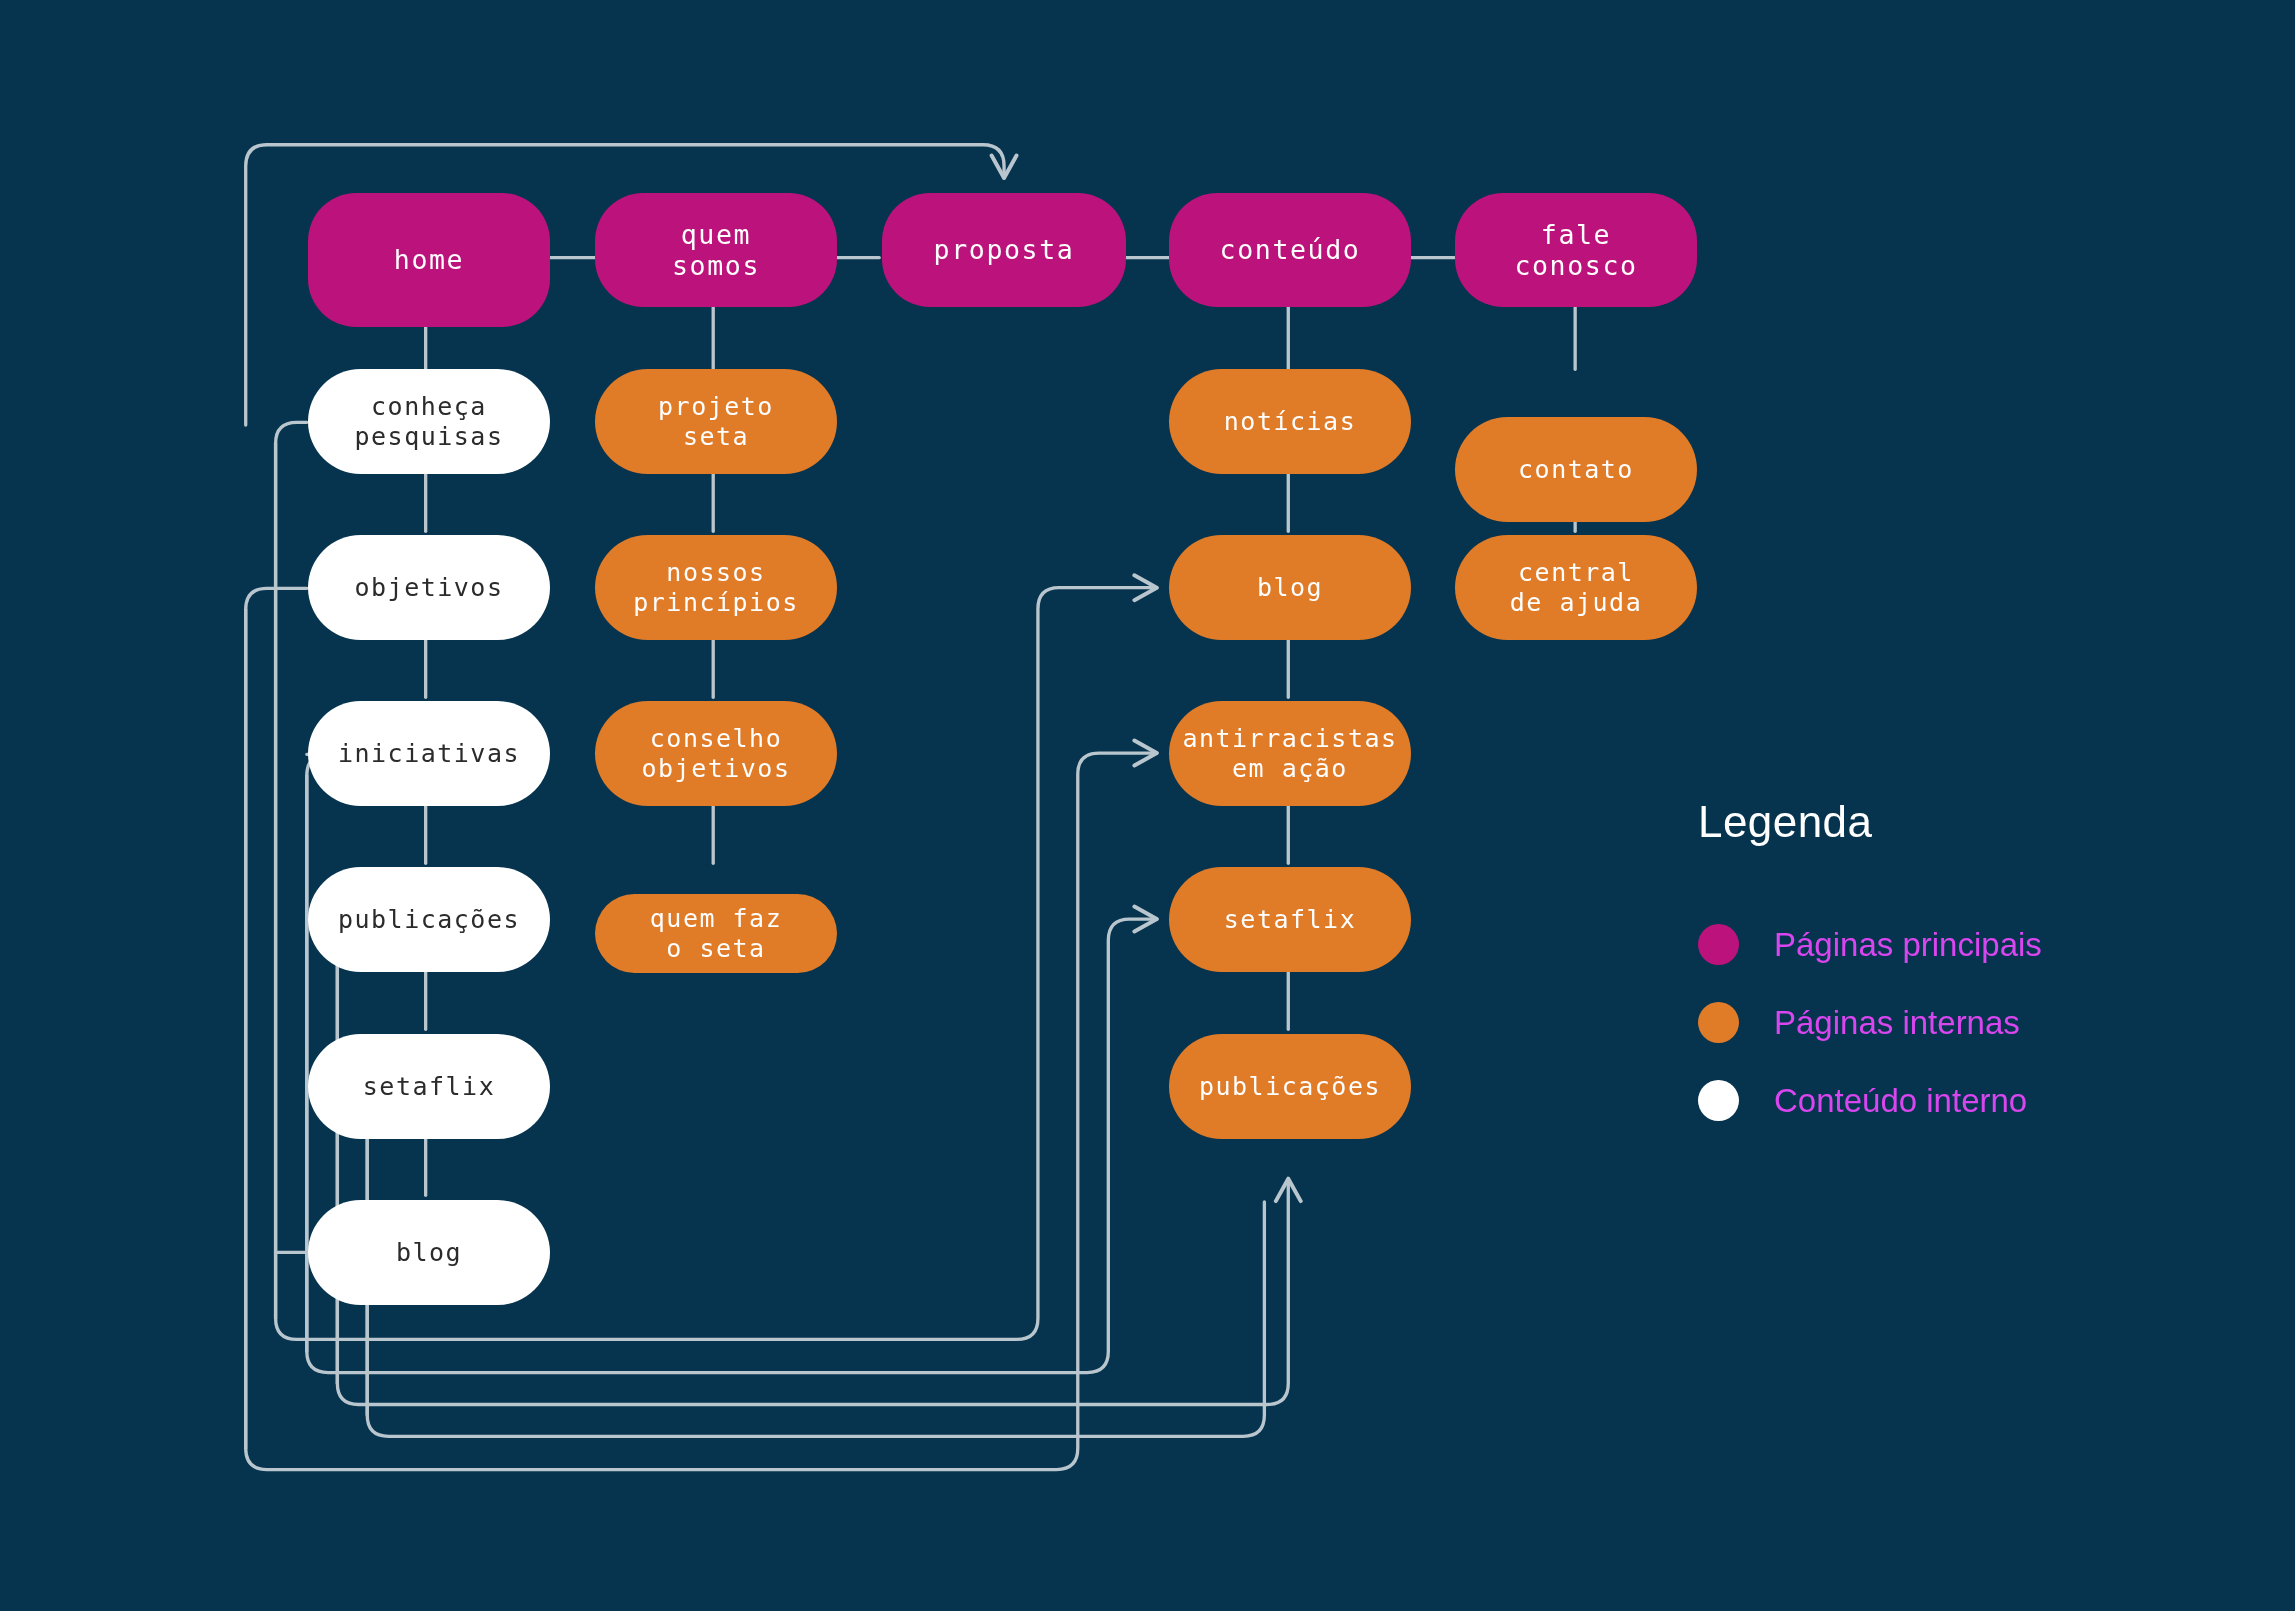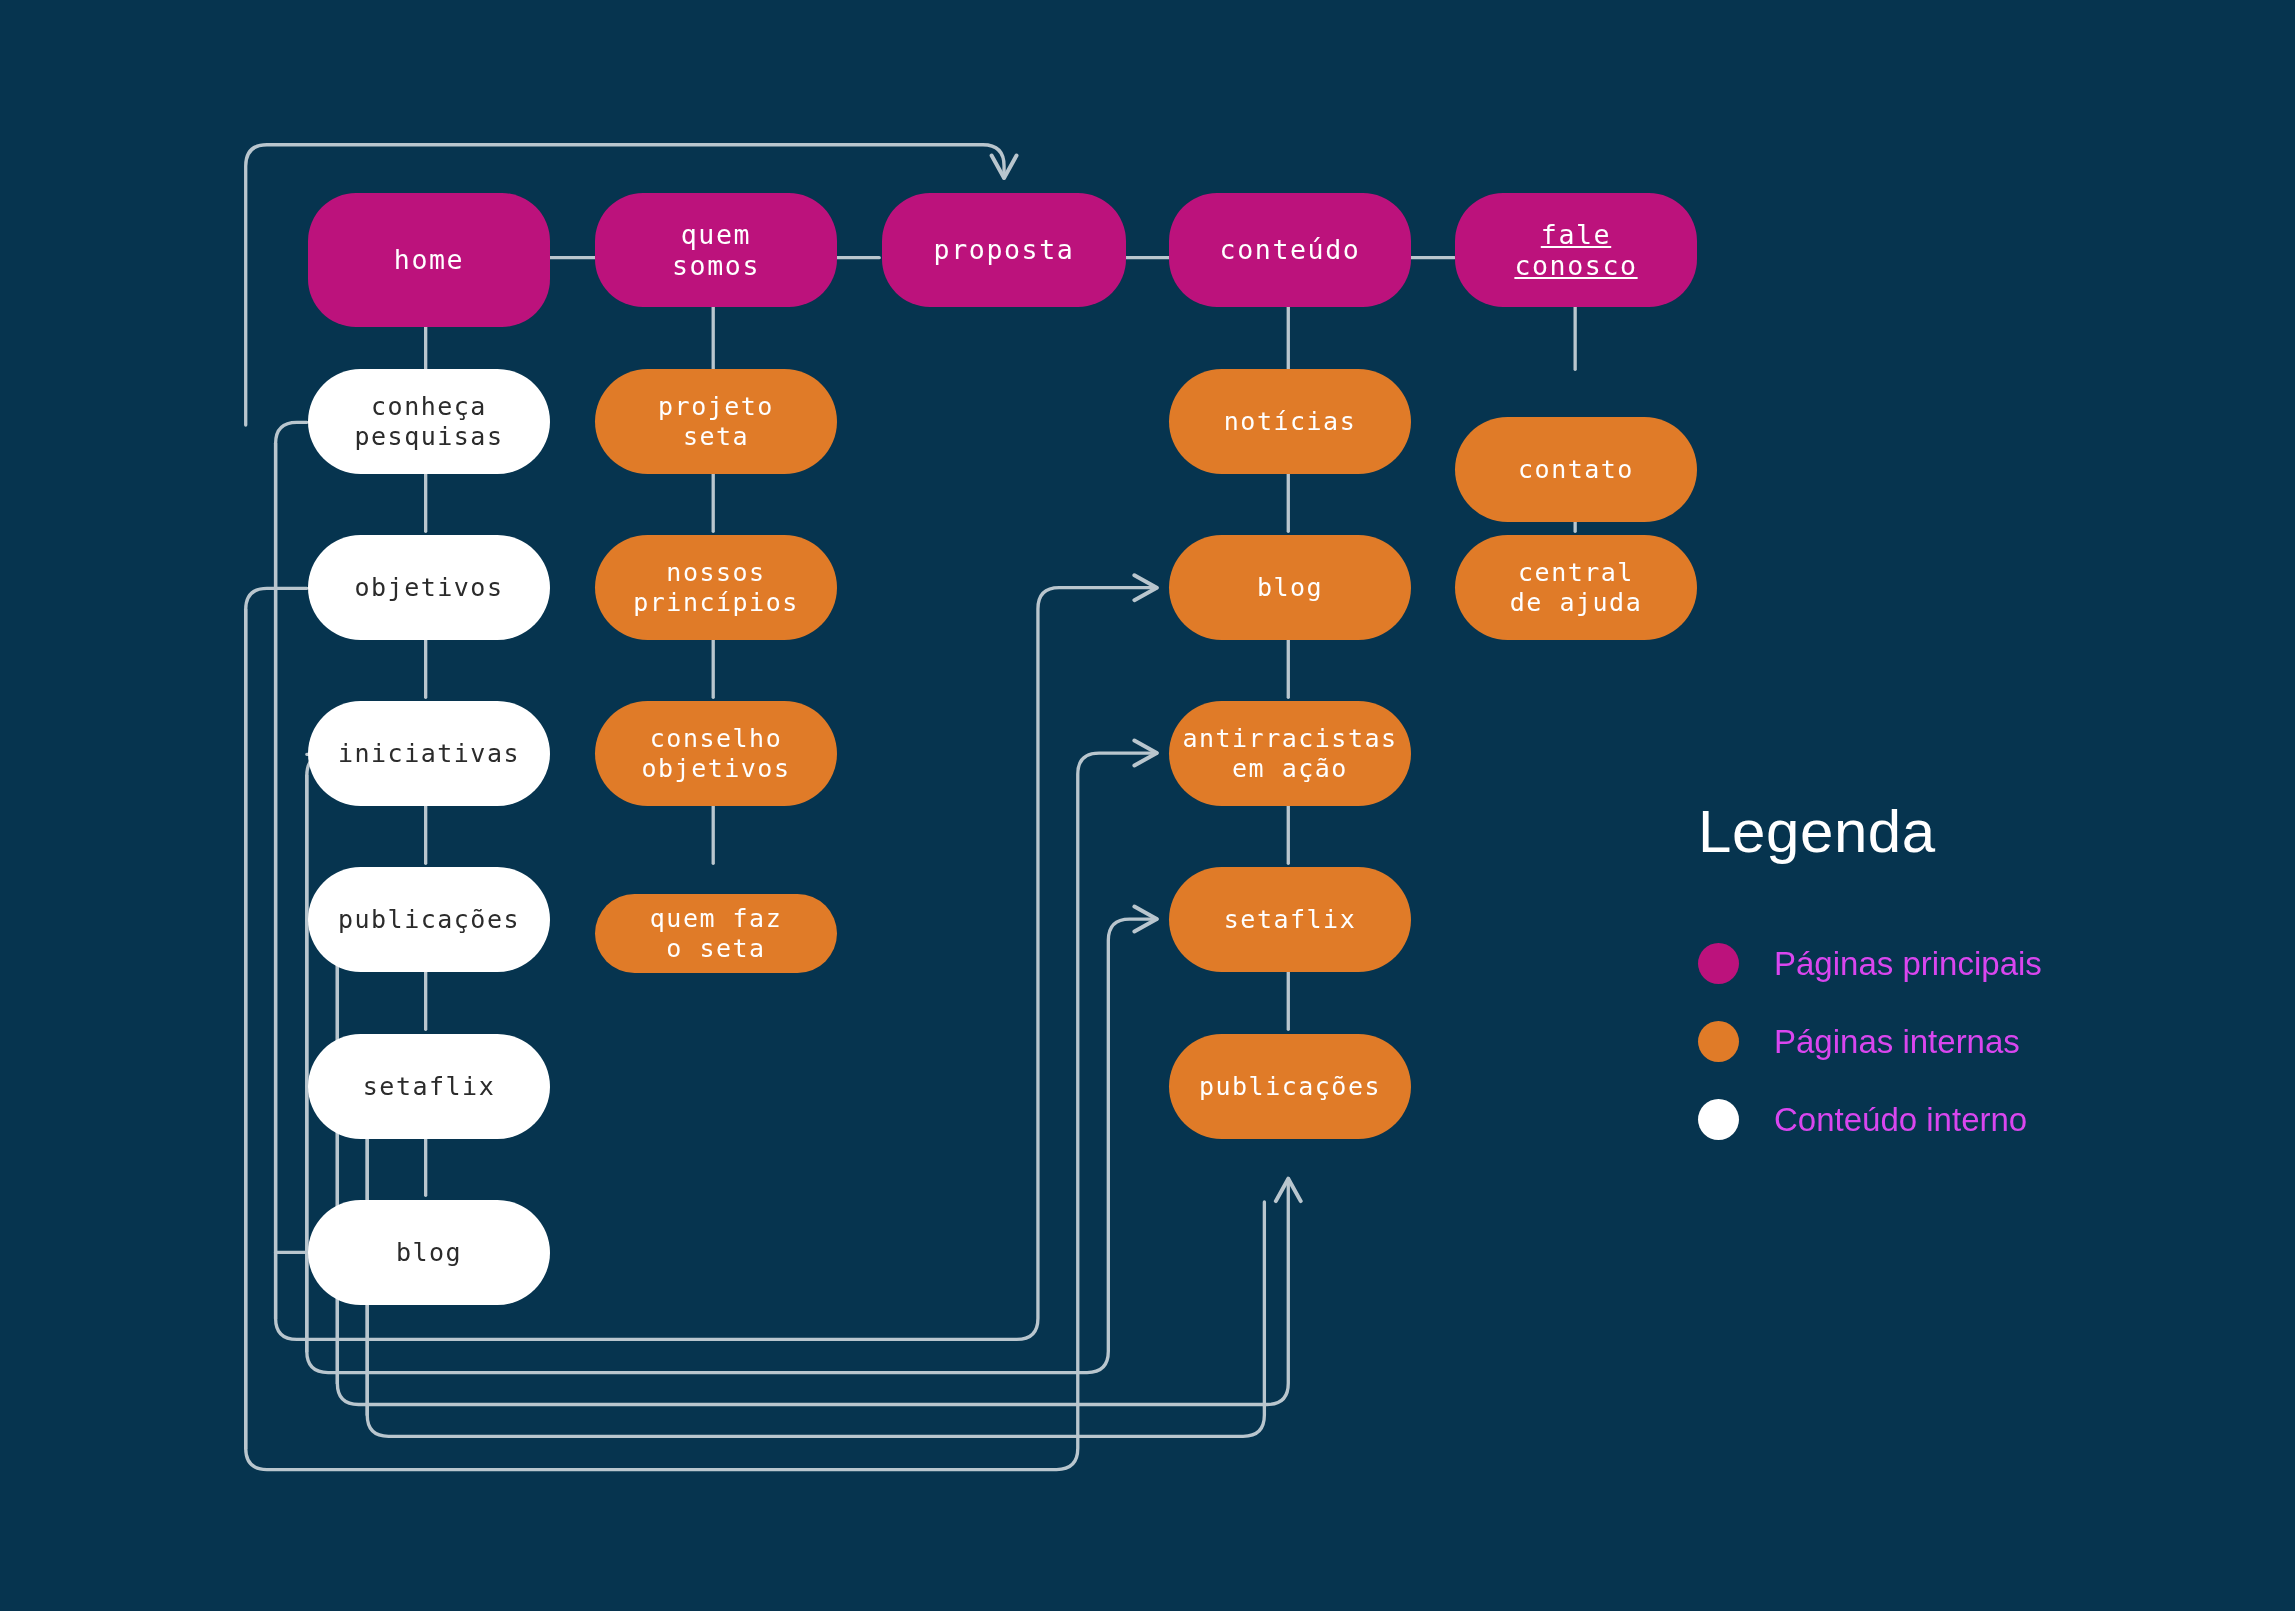--- a/index.html
+++ b/index.html
@@ -58,21 +58,21 @@
 
   
   #legend {
     position: absolute;
     left: 1698px;
     top: 797px;
     width: 505px;
   }
   #legend .legend-title {
     color: #ffffff;
-    font-size: 60px;
+    font-size: 44px;
     font-weight: 400;
     letter-spacing: 0.01em;
     margin: 0 0 77px 0;
     font-family: "Liberation Sans", sans-serif;
   }
   .legend-row {
     display: flex;
     align-items: center;
     margin-bottom: 37px;
   }
@@ -201,21 +201,21 @@
 
   <div class="node inner" style="left:1169px; top:535px; width:242px; height:105px;">blog</div>
 
   <div class="node inner" style="left:1169px; top:701px; width:242px; height:105px;">antirracistas
 em ação</div>
 
   <div class="node inner" style="left:1169px; top:867px; width:242px; height:105px;">setaflix</div>
 
   <div class="node inner" style="left:1169px; top:1034px; width:242px; height:105px;">publicações</div>
 
-  <div class="node main" style="left:1455px; top:193px; width:242px; height:114px;text-decoration:underline;">fale
+  <div class="node main" style="left:1455px; top:193px; width:242px; height:114px;">fale
 conosco</div>
 
   <div class="node inner" style="left:1455px; top:369px; width:242px; height:105px;margin-top:48px;">contato</div>
 
   <div class="node inner" style="left:1455px; top:535px; width:242px; height:105px;">central
 de ajuda</div>
 
   <div id="legend">
     <div class="legend-title">Legenda</div>
 

